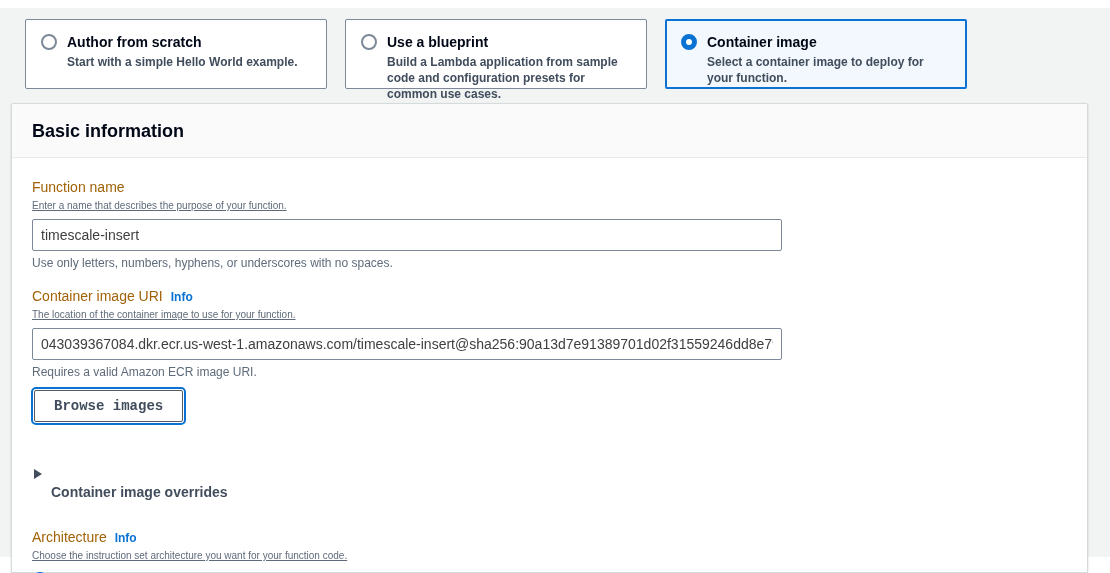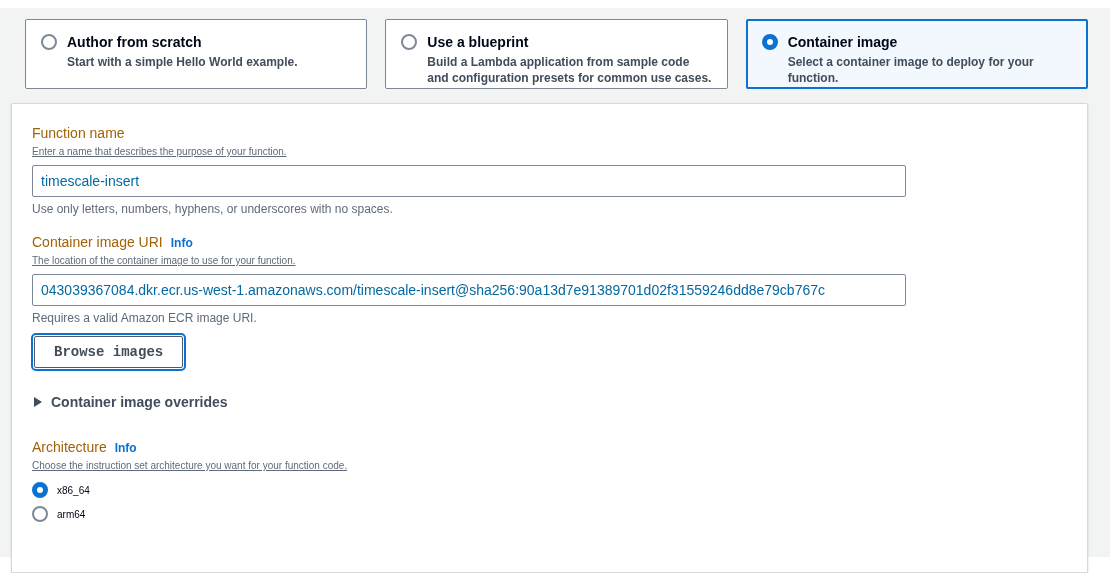--- a/index.html
+++ b/index.html
@@ -14,21 +14,21 @@
   }
   .gray-layer {
     position: absolute; top: 8px; left: 0;
     width: 1110px; height: 549px;
     background: #f2f3f3;
   }
 
   
   .cards-row {
     position: absolute; top: 19px; left: 25px;
-    width: 1063px; display: flex; gap: 18px;
+    width: 942px; display: flex; gap: 18px;
   }
   .card {
     flex: 1; height: 70px;
     background: #ffffff;
     border: 1px solid #7d8998;
     border-radius: 2px;
     padding: 13px 15px;
     cursor: pointer;
   }
   .card.selected {
@@ -72,24 +72,24 @@
   .field { margin-bottom: 16px; }
   .field-label-row { display: flex; align-items: baseline; gap: 8px; }
   .field-label { font-size: 14px; color: #a16207; line-height: 18px; }
   .info-link {
     font-size: 12px; font-weight: 700; color: #0972d3;
     text-decoration: none; cursor: pointer; line-height: 16px;
   }
   .field-desc { font-size: 10px; color: #5f6b7a; line-height: 16px; margin-top: 2px; text-decoration: underline; }
   .text-input {
     display: block; margin-top: 5px;
-    width: 874px; height: 32px;
+    width: 750px; height: 32px;
     padding: 10px 8px;
     font-family: "Liberation Sans", sans-serif;
-    font-size: 14px; color: #0369a1;
+    font-size: 14px; color: #404040;
     border: 1px solid #7d8998; border-radius: 2px;
     background: #ffffff;
     white-space: nowrap; overflow: hidden;
   }
   .constraint { font-size: 12px; color: #5f6b7a; line-height: 16px; margin-top: 4px; }
 
   .browse-btn {
     display: inline-block;
     margin: 10px 0 0 2px;
     padding: 7px 19px;
@@ -107,21 +107,21 @@
     display: flex; align-items: center; gap: 9px;
     margin: 26px 0 0 2px;
     cursor: pointer;
   }
   .expander-arrow {
     width: 0; height: 0;
     border-top: 5px solid transparent;
     border-bottom: 5px solid transparent;
     border-left: 8px solid #414d5c;
   }
-  .expander-label { font-size: 14px; font-weight: 700; color: #414d5c; }
+  .expander-label { font-size: 14px; font-weight: 700; color: #414d5c; margin-top: 36px; }
 
   .arch-section { margin-top: 28px; }
   .radio-group { margin-top: 8px; }
   .radio-row {
     display: flex; align-items: center; gap: 9px;
     margin-top: 8px; cursor: pointer;
   }
   .radio-label { font-size: 10px; color: #000716; }
 </style>
 </head>
@@ -151,20 +151,23 @@
     <div class="card-title-row">
       <span class="radio checked"></span>
       <span class="card-title">Container image</span>
     </div>
     <div class="card-desc">Select a container image to deploy for your function.</div>
   </div>
 
 </div>
 
 <div class="panel">
+  <div class="panel-header">
+    <h2 class="panel-title">Basic information</h2>
+  </div>
 
   <div class="panel-content">
 
     <div class="field">
       <div class="field-label-row">
         <span class="field-label">Function name</span>
       </div>
       <div class="field-desc">Enter a name that describes the purpose of your function.</div>
       <input class="text-input" type="text" value="timescale-insert" style="">
       <div class="constraint">Use only letters, numbers, hyphens, or underscores with no spaces.</div>

